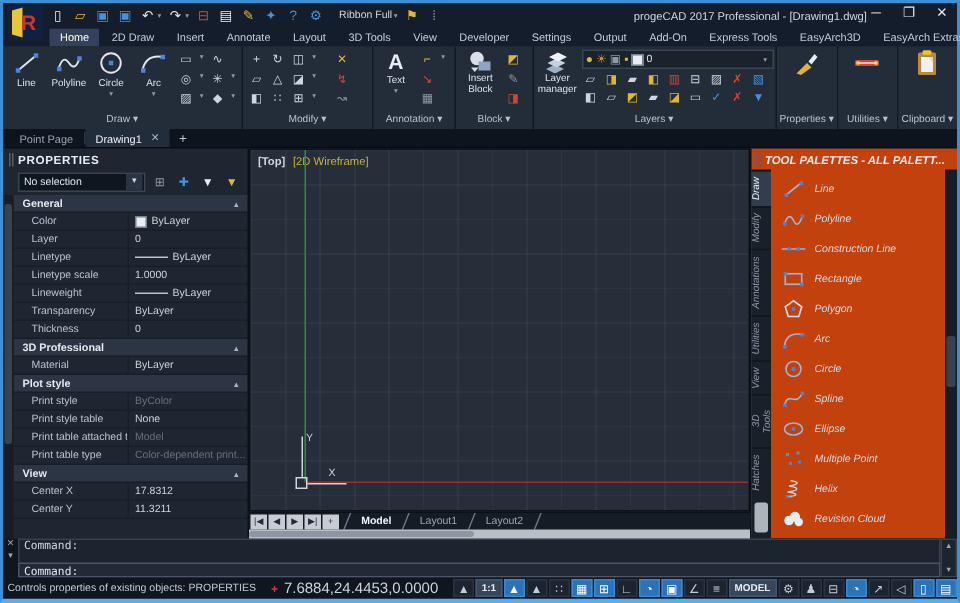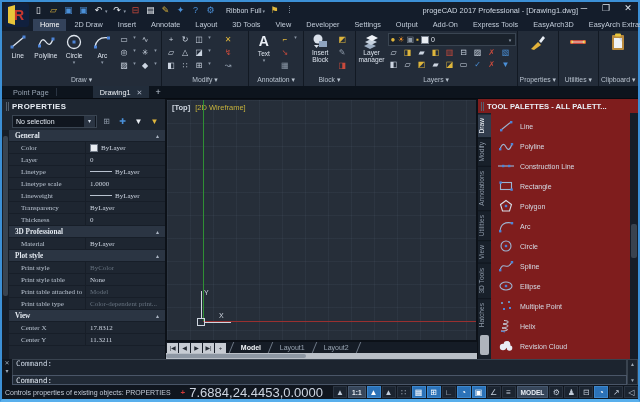--- a/index.html
+++ b/index.html
@@ -33,39 +33,39 @@
   .sico{width:12px;height:11px;font-size:8px;line-height:11px;text-align:center;color:#ccd5e1;cursor:pointer;}
   .sdd{font-size:5px;color:#8d99a8;width:5px;text-align:center;}
   .cell{display:flex;align-items:center;}
   .layercombo{height:13px;background:#1a222c;border:1px solid #3a4552;display:flex;align-items:center;gap:2px;padding:0 2px;width:128px;}
   .layercombo .g{font-size:8px;line-height:10px;}
   .swatch{width:8px;height:8px;background:#e9edf2;border:1px solid #767f8c;flex:none;}
   .pic{flex:none;}
   
   .doctabs{height:13px;background:#0d141d;display:flex;align-items:stretch;padding-left:4px;flex:none;border-bottom:1px solid #070b11;}
   .dtab{font-size:7.3px;line-height:13px;padding:0 7px;color:#97a3b2;cursor:pointer;white-space:nowrap;}
-  .dtab.active{background:#222d3b;color:#eef2f7;display:flex;align-items:center;gap:6px;margin-left:36px;}
+  .dtab.active{background:#222d3b;color:#eef2f7;display:flex;align-items:center;gap:6px;}
   .dclose{font-size:7px;color:#aab4c2;}
   .dplus{font-size:9px;color:#c2ccd9;line-height:13px;padding:0 6px;cursor:pointer;}
   
   .main{flex:1;display:flex;min-height:0;}
   
   .props{width:164px;background:#1e2631;display:flex;flex-direction:column;flex:none;border-right:1px solid #0c1118;}
   .phead{height:14px;display:flex;align-items:center;gap:3px;padding:0 4px;flex:none;}
   .pgrip{width:3px;height:9px;border-left:1px solid #55606e;border-right:1px solid #55606e;}
   .phead .t{font-size:7.8px;font-weight:bold;color:#e8edf4;letter-spacing:.4px;}
   .pselrow{height:17px;display:flex;align-items:center;gap:3px;padding:0 4px 0 10px;flex:none;}
   .pselect{flex:1;height:13px;background:#10161f;border:1px solid #3a4552;display:flex;align-items:center;}
   .pselect .v{flex:1;font-size:7px;color:#dfe5ee;padding-left:3px;}
   .pselect .b{width:11px;height:11px;background:#2a3442;font-size:6px;color:#cfd8e4;text-align:center;line-height:11px;margin-right:1px;}
   .ptool{width:13px;height:12px;font-size:8px;line-height:12px;text-align:center;cursor:pointer;}
   .pbody{flex:1;display:flex;min-height:0;}
   .pscroll{width:7px;background:#161d27;flex:none;position:relative;}
   .pscroll .thumb{position:absolute;left:1px;right:1px;top:6px;height:70%;background:#39434f;border-radius:2px;}
-  .plist{flex:1;overflow:hidden;font-family:Liberation Serif, serif;}
+  .plist{flex:1;overflow:hidden;}
   .psec{height:12px;background:#2b3543;display:flex;align-items:center;padding:0 6px;border-bottom:1px solid #171e28;}
   .psec .t{font-size:7.2px;font-weight:bold;color:#e4eaf1;flex:1;}
   .psec .a{font-size:6px;color:#aab4c2;}
   .prow{height:12px;display:flex;align-items:center;border-bottom:1px solid #171e28;}
   .plabel{width:76px;font-size:7px;color:#b9c3d0;padding-left:12px;flex:none;white-space:nowrap;overflow:hidden;}
   .pval{flex:1;font-size:7px;color:#ccd4e0;border-left:1px solid #171e28;padding-left:4px;display:flex;align-items:center;gap:3px;height:100%;white-space:nowrap;overflow:hidden;}
   .pval.muted{color:#66727f;}
   .ltline{width:22px;height:1px;background:#b9c3d0;flex:none;}
   
   .canvascol{flex:1;display:flex;flex-direction:column;min-width:0;}
@@ -86,21 +86,21 @@
   
   .mlbar{height:12px;background:#151c26;display:flex;align-items:stretch;flex:none;border-top:1px solid #0c1118;}
   .navbtn{width:11px;height:10px;margin:1px 0 0 1px;background:#c7ccd3;color:#242a32;font-size:6px;line-height:10px;text-align:center;cursor:pointer;}
   .ltabs{display:flex;margin-left:5px;}
   .ltab{font-size:7px;line-height:12px;padding:0 9px;color:#9aa6b4;border-right:1px solid #6e7987;transform:skewX(-22deg);cursor:pointer;}
   .ltab span{display:inline-block;transform:skewX(22deg);}
   .ltab.active{color:#f2f5f9;font-weight:bold;border-left:1px solid #6e7987;}
   .hscroll{height:6px;background:#b9bfc7;flex:none;position:relative;}
   .hscroll .thumb{position:absolute;left:0;top:1px;height:4px;width:45%;background:#8d97a3;border-radius:2px;}
   
-  .palette{width:161px;background:#7f1d1d;flex:none;display:flex;flex-direction:column;border-left:1px solid #0c1118;}
+  .palette{width:138px;background:#c2410c;flex:none;display:flex;flex-direction:column;border-left:1px solid #0c1118;font-style:italic;}
   .palhead{height:14px;display:flex;align-items:center;gap:3px;padding:0 3px;flex:none;}
   .palhead .t{font-size:7.6px;font-weight:bold;color:#e8edf4;white-space:nowrap;overflow:hidden;}
   .palbody{flex:1;display:flex;min-height:0;}
   .paltabs{width:13px;flex:none;display:flex;flex-direction:column;background:#18202a;}
   .paltab{writing-mode:vertical-rl;transform:rotate(180deg);font-size:6.6px;color:#8d99a8;text-align:center;padding:4px 0;border-bottom:1px solid #0f151d;cursor:pointer;}
   .paltab.active{background:#323d4d;color:#eef2f7;}
   .palgrip{height:20px;margin:4px 2px;background:#aeb4bc;border-radius:2px;}
   .pallist{flex:1;padding-top:3px;overflow:hidden;}
   .palitem{height:20px;display:flex;align-items:center;gap:6px;padding-left:7px;cursor:pointer;}
   .palitem .cap{font-size:7px;color:#d5dce6;white-space:nowrap;}
@@ -114,21 +114,21 @@
   .cmdhist{flex:1;background:#1c242f;border:1px solid #39434f;border-bottom:none;padding:0 3px;}
   .cmdhist .line{font-size:7.5px;line-height:8px;color:#ccd6e4;white-space:pre;}
   .cmdinput{height:10px;background:#212a36;border:1px solid #4a5668;display:flex;align-items:center;padding:0 3px;}
   .cmdinput .line{font-size:7.5px;color:#dfe6f0;}
   .cmdscroll{width:11px;flex:none;display:flex;flex-direction:column;justify-content:space-between;background:#1c242f;border:1px solid #39434f;}
   .cmdscroll .b{font-size:5px;color:#9aa6b4;text-align:center;line-height:8px;cursor:pointer;}
   
   .status{height:14px;background:#10161f;display:flex;align-items:center;flex:none;padding:0 3px;gap:2px;}
   .shint{font-size:7px;color:#c2cad6;white-space:nowrap;}
   .sdiv{width:1px;height:9px;background:#39434f;margin:0 3px;}
-  .scoords{font-size:13px;color:#ccd4e0;white-space:nowrap;}
+  .scoords{font-size:10px;color:#ccd4e0;white-space:nowrap;}
   .scross{color:#d03a3a;font-size:8px;font-weight:bold;margin-right:2px;}
   .sicon{width:14px;height:12px;font-size:8px;line-height:12px;text-align:center;color:#c2ccd9;background:#1b2430;border:1px solid #2a3442;cursor:pointer;}
   .sicon.on{background:#2b72b8;border-color:#3d87cc;color:#fff;}
   .schip{height:12px;font-size:6.6px;font-weight:bold;line-height:12px;color:#e8edf4;background:#37465a;border:1px solid #46586f;padding:0 3px;cursor:pointer;}
   .sok{width:12px;height:12px;border-radius:50%;background:#3aa55a;color:#fff;font-size:7px;line-height:12px;text-align:center;}
   .sgrp{display:flex;gap:1px;align-items:center;}
   .sgripz{font-size:8px;color:#6e7987;margin-left:2px;}
   .y{color:#dfb63c;} .o{color:#e08a2d;} .r{color:#c84a3c;} .b{color:#4a90d9;} .w{color:#e9edf2;} .gr{color:#8d99a8;}
 </style>
 </head>

